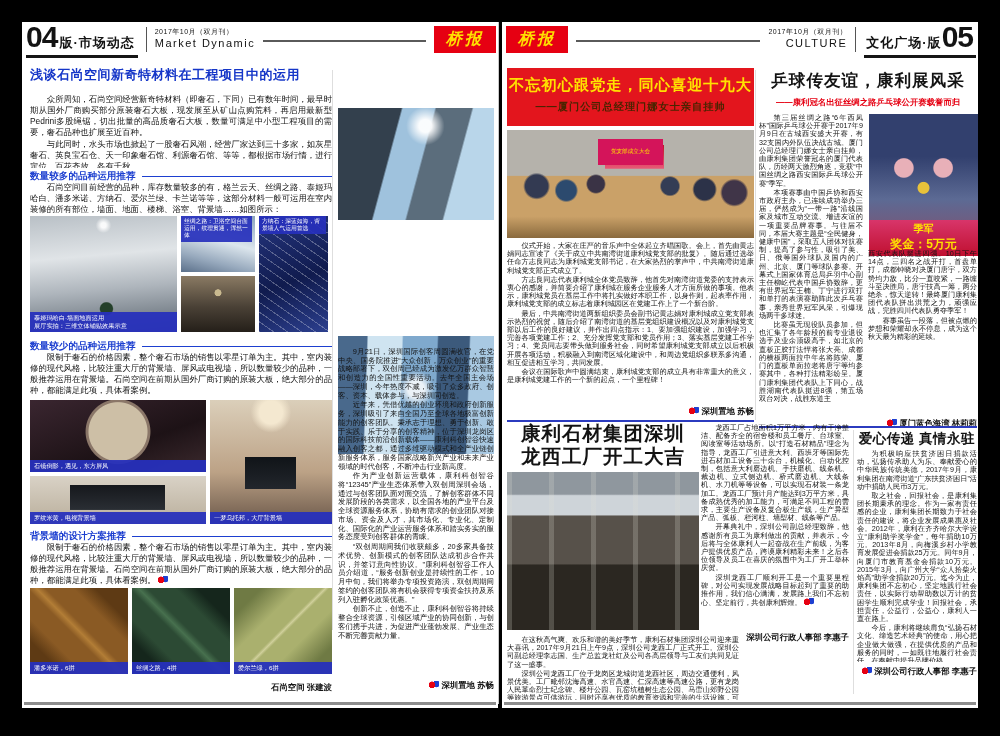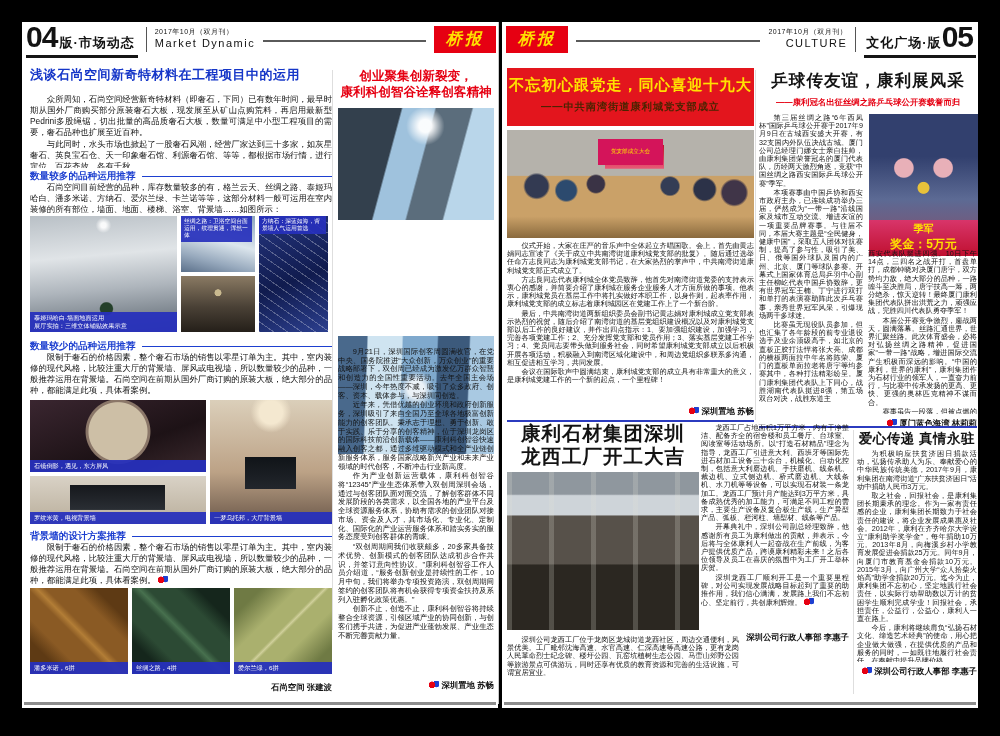--- a/index.html
+++ b/index.html
@@ -162,24 +162,20 @@
         <div class="ph ph-slab-ye" style="width:98px;height:86px;">
           <div class="cap">爱尔兰绿，6拼</div>
         </div>
       </div>
       <div class="abs by" style="left:0;top:614px;width:302px;">石尚空间 张建波</div>
     </div>
 
     <div class="vsep" style="left:310px;top:48px;height:560px;"></div>
 
     <div class="abs" style="left:316px;top:46px;width:156px;height:632px;">
-      <div class="abs a2title" style="left:0;top:0;width:156px;">
-        <span style="display:block;">创业聚集创新裂变，</span>
-        <span style="display:block;">康利科创智谷诠释创客精神</span>
-      </div>
       <div class="abs ph ph-tower1" style="left:0;top:40px;width:156px;height:112px;"></div>
       <div class="abs ph ph-tower2" style="left:0;top:156px;width:156px;height:118px;"></div>
       <div class="abs clip" style="left:0;top:280px;width:156px;height:328px;">
         <p class="t sm ind"><span>9月21日，深圳国际创客周圆满收官，在党中央、国务院推进“大众创新，万众创业”的重要战略部署下，双创周已经成为激发亿万群众智慧和创造力的全国性重要活动。去年全国主会场——深圳，今年热度不减，吸引了众多政府、创客、资本、载体参与，与深圳同创造。</span></p>
         <p class="t sm ind"><span>近年来，凭借优越的创业环境和政府创新服务，深圳吸引了来自全国乃至全球各地极富创新能力的创客团队。秉承志于理想、勇于创新、敢于实践、乐于分享的创客精神，位于深圳龙岗区的国际科技前沿创新载体——康利科创智谷快速融入创客之都，通过多维驱动模式和全产业链创新服务体系，服务国家战略新兴产业和未来产业领域的时代创客，不断冲击行业新高度。</span></p>
         <p class="t sm ind"><span>作为产业创新运营载体，康利科创智谷将“12345”产业生态体系带入双创周深圳会场，通过与创客团队面对面交流，了解创客群体不同发展阶段的各类需求，以全国各地的产业平台及全球资源服务体系，协助有需求的创业团队对接市场、资金及人才，其市场化、专业化、定制化、国际化的产业运营服务体系和踏实务实的服务态度受到创客群体的青睐。</span></p>
         <p class="t sm ind"><span>“双创周期间我们收获颇多，20多家具备技术优势、创新模式的创客团队达成初步合作共识，并签订意向性协议。”康利科创智谷工作人员介绍道，“服务创新创业是持续性的工作，10月中旬，我们将举办专项投资路演，双创周期间签约的创客团队将有机会获得专项资金扶持及系列入驻孵化政策优惠。”</span></p>
         <p class="t sm ind"><span>创新不止，创造不止，康利科创智谷将持续整合全球资源，引领区域产业的协同创新，与创客们携手共进，为促进产业蓬勃发展、产业生态不断完善贡献力量。</span></p>
       </div>
       <div class="abs by" style="left:0;top:612px;width:156px;"><span class="em"></span><span>深圳置地 苏畅</span></div>
@@ -199,21 +195,21 @@
       <div class="vdiv"></div>
       <div class="pgnum-group">
         <span class="pgsec">文化广场·版</span>
         <span class="pgnum">05</span>
       </div>
     </div>
 
     <div class="abs" style="left:5px;top:46px;width:247px;height:356px;">
       <div class="abs banner" style="left:0;top:0;width:247px;height:58px;">
         <div class="bt">不忘初心跟党走，同心喜迎十九大</div>
-        <div class="bs">——中共南湾街道康利城党支部成立</div>
+        <div class="bs">——厦门公司总经理门娜女士亲自挂帅</div>
       </div>
       <div class="abs ph ph-meeting" style="left:0;top:62px;width:247px;height:108px;">
         <div class="screenbox">党支部成立大会</div>
       </div>
       <div class="abs clip" style="left:0;top:174px;width:247px;height:160px;">
         <p class="t xs ind"><span>仪式开始，大家在庄严的音乐声中全体起立齐唱国歌。会上，首先由黄志娟同志宣读了《关于成立中共南湾街道康利城党支部的批复》。随后通过选举任命方志良同志为康利城党支部书记，在大家热烈的掌声中，中共南湾街道康利城党支部正式成立了。</span></p>
         <p class="t xs ind"><span>方志良同志代表康利城全体党员致辞，他首先对南湾街道党委的支持表示衷心的感谢，并简要介绍了康利城在服务企业服务人才方面所做的事项。他表示，康利城党员在基层工作中将扎实做好本职工作，以身作则，起表率作用，康利城党支部的成立标志着康利城园区在党建工作上了一个新台阶。</span></p>
         <p class="t xs ind"><span>最后，中共南湾街道两新组织委员会副书记黄志娟对康利城成立党支部表示热烈的祝贺，随后介绍了南湾街道的基层党组织建设概况以及对康利城党支部以后工作的良好建议，并作出四点指示：1、要加强组织建设，加强学习，完善各项党建工作；2、充分发挥党支部和党员作用；3、落实基层党建工作学习；4、党员同志要带头做到服务社会，同时希望康利城党支部成立以后积极开展各项活动，积极融入到南湾区域化建设中，和周边党组织多联系多沟通，相互促进相互学习，共同发展。</span></p>
         <p class="t xs ind"><span>会议在国际歌声中圆满结束，康利城党支部的成立具有非常重大的意义，是康利城党建工作的一个新的起点，一个里程碑！</span></p>
       </div>
@@ -231,36 +227,36 @@
         <p class="t xs ind"><span>本项赛事由中国乒协和西安市政府主办，已连续成功举办三届，俨然成为“一带一路”沿线国家及城市互动交流、增进友谊的一项重要品牌赛事。与往届不同，本届大赛主题是“全民健身，健康中国”，采取五人团体对抗赛制，提高了参与性，吸引了美、日、俄等国外球队及国内的广州、北京、厦门等球队参赛。开幕式上国家体育总局乒羽中心副主任柳屹代表中国乒协致辞，更有世界冠军王楠、丁宁进行双打和单打的表演赛助阵此次乒乓赛事，亲秀世界冠军风采，引爆现场两千多球迷。</span></p>
         <p class="t xs ind"><span>比赛虽无现役队员参加，但也汇集了各年龄段的前专业退役选手及业余顶级高手，如北京的直板正胶打法悍将张大亮、成都的横板两面拉中年名将陈荣、厦门的直板单面拉老将唐宇等均参赛其中，各种打法精彩纷呈。厦门康利集团代表队上下同心，战胜湖南代表队挺进8强，第五场双台对决，战胜东道主</span></p>
       </div>
       <div class="abs ph ph-trophy" style="left:110px;top:46px;width:109px;height:142px;">
         <div class="badge">
           <div class="r1">季军</div>
           <div class="r2">奖金：5万元</div>
         </div>
       </div>
       <div class="abs clip" style="left:109px;top:182px;width:109px;height:164px;">
-        <p class="t xs"><span>西安代表队挺进四强。10日下午14点，三四名之战开打，首盘单打，成都钟晓对决厦门唐宇，双方势均力敌，绝大部分的品种，一路缠斗至决胜局，唐宇技高一筹，两分绝杀，惊天逆转！最终厦门康利集团代表队拼出洪荒之力，顽强应战，完胜四川代表队勇夺季军！</span></p>
-        <p class="t xs ind"><span>本届公开赛竞争激烈，鏖战两天，圆满落幕。丝路汇通世界，世界汇聚丝路。此次体育盛会，必将对弘扬丝绸之路精神，促进国家“一带一路”战略，增进国际交流产生积极而深远的影响。“中国的康利，世界的康利”，康利集团作为石材行业的领军人，一直奋力前行，与比赛中传承发扬的更高、更快、更强的奥林匹克精神不谋而合。</span></p>
+        <p class="t xs"><span>西安代表队挺进四强。10日下午14点，三四名之战开打，首盘单打，成都钟晓对决厦门唐宇，双方势均力敌，比分一直咬紧，一路缠斗至决胜局，唐宇技高一筹，两分绝杀，惊天逆转！最终厦门康利集团代表队拼出洪荒之力，顽强应战，完胜四川代表队勇夺季军！</span></p>
         <p class="t xs ind"><span>赛事虽告一段落，但被点燃的梦想和荣耀却永不停息，成为这个秋天最为精彩的延续。</span></p>
       </div>
       <div class="abs by" style="left:109px;top:350px;width:109px;"><span class="em"></span><span>厦门蓝色海湾 林莉莉</span></div>
     </div>
 
     <div class="bluerule" style="left:257px;top:404px;width:218px;"></div>
 
     <div class="abs" style="left:5px;top:400px;width:342px;height:278px;">
       <div class="abs a5title" style="left:0;top:0;width:192px;">
         <span style="display:block;">康利石材集团深圳</span>
         <span style="display:block;">龙西工厂开工大吉</span>
       </div>
       <div class="abs ph ph-factory" style="left:0;top:50px;width:192px;height:158px;"></div>
       <div class="abs clip" style="left:0;top:214px;width:232px;height:64px;">
+        <p class="t xs ind"><span>在这秋高气爽、欢乐和谐的美好季节，康利石材集团深圳公司迎来重大喜讯，2017年9月21日上午9点，深圳公司龙西工厂正式开工。深圳公司副总经理李志国、生产总监龙社红及公司各高层领导与工友们共同见证了这一盛事。</span></p>
         <p class="t xs ind"><span>深圳公司龙西工厂位于龙岗区龙城街道龙西社区，周边交通便利，风景优美。工厂毗邻沈海高速、水官高速、仁深高速等高速公路，更有龙岗人民革命烈士纪念碑、楼圩公园、瓦窑坑植树生态公园、马峦山郊野公园等旅游景点可供游玩，同时还享有优质的教育资源和完善的生活设施，可谓宜居宜业。</span></p>
       </div>
       <div class="abs clip" style="left:194px;top:2px;width:148px;height:206px;">
         <p class="t xs ind"><span>龙西工厂占地面积1万平方米，内有干净整洁、配备齐全的宿舍楼和员工餐厅、台球室、阅读室等活动场所。以“打造石材精品”理念为指导，龙西工厂引进意大利、西班牙等国际先进石材加工设备三十余台，机械化、自动化控制，包括意大利磨边机、手扶磨机、线条机、裁边机、立式侧边机、桥式磨边机、大线条机、水刀机等等设备，可以实现石材装一条龙加工。龙西工厂预计月产能达到3万平方米，具备成熟优秀的加工能力，可满足不同工程的需求，主要生产设备及复合板生产线，生产异型产品、弧板、栏河柱、墙型材、线条等产品。</span></p>
         <p class="t xs ind"><span>开幕典礼中，深圳公司副总经理致辞，他感谢所有员工为康利做出的贡献，并表示，今后将与全体康利人一起奋战在生产前线，为客户提供优质产品，跨谟康利精彩未来！之后各位领导及员工在喜庆的氛围中为工厂开工举杯庆贺。</span></p>
         <p class="t xs ind"><span>深圳龙西工厂顺利开工是一个重要里程碑，对公司实现发展战略目标起到了重要的助推作用，我们信心满满，发展路上我们不忘初心、坚定前行，共创康利辉煌。</span><span class="em"></span></p>
       </div>
       <div class="abs by" style="left:194px;top:210px;width:148px;">深圳公司行政人事部 李惠子</div>
     </div>
 

